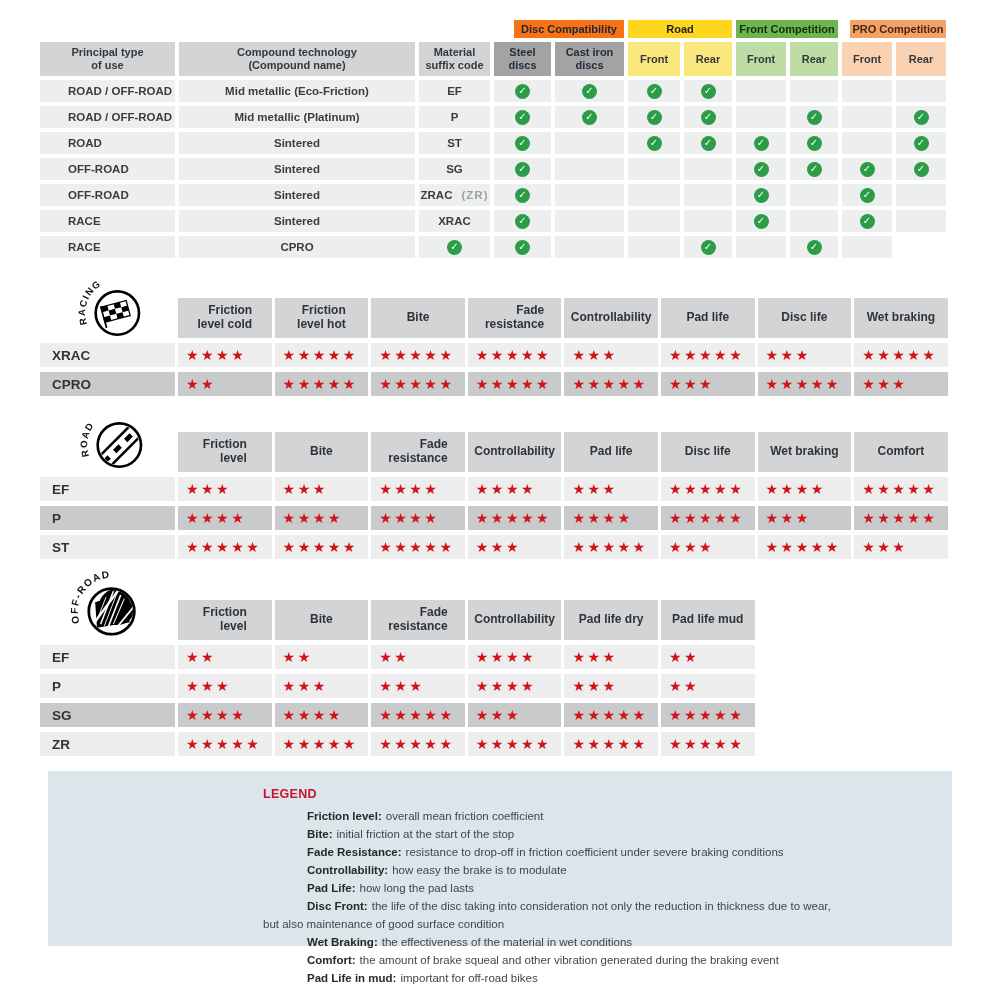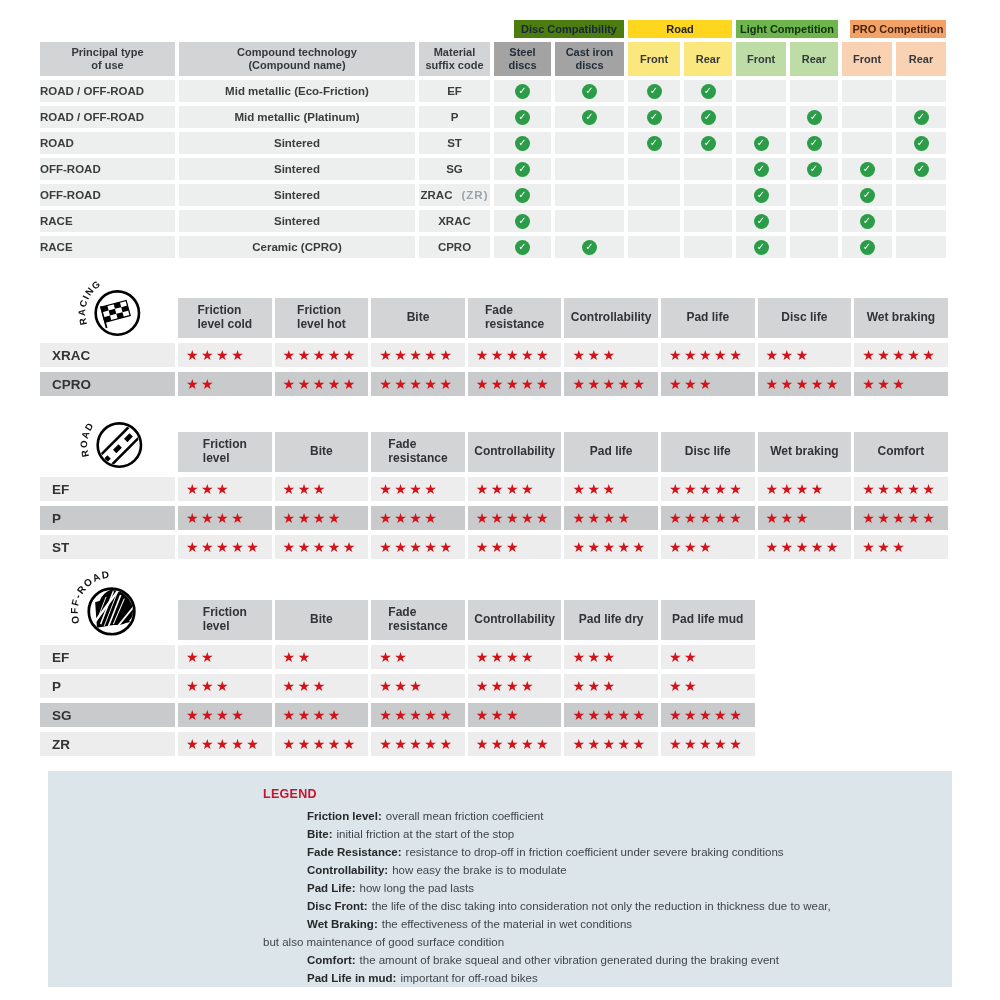--- a/index.html
+++ b/index.html
@@ -5,81 +5,81 @@
   html,body{margin:0;padding:0;background:#fff;}
   body{width:1000px;height:1000px;position:relative;font-family:"Liberation Sans","DejaVu Sans",sans-serif;}
   .page{position:relative;width:1000px;height:1000px;background:#fff;overflow:hidden;}
 
   
   .compat{position:absolute;left:40px;top:20px;display:grid;
     grid-template-columns:135px 236px 71px 57px 69px 52px 48px 50px 48px 50px 50px;
     grid-template-rows:18px 34px repeat(7,22px);column-gap:4px;row-gap:4px;}
   .sp{background:transparent;}
   .gh{display:flex;align-items:center;justify-content:center;font-size:11px;font-weight:bold;color:#222;}
-  .gh1{background:#4d7c0f;color:#17263a;margin-left:20px;}
+  .gh1{background:#f97316;color:#17263a;margin-left:20px;}
   .gh2{background:#FFD61E;}
   .gh3{background:#6DB54C;color:#12300f;}
   .gh4{background:#F2A266;color:#4a2410;margin-left:8px;}
   .hc{display:flex;align-items:center;justify-content:center;text-align:center;
       font-size:11px;font-weight:bold;line-height:1.18;color:#35393d;white-space:pre-line;}
   .hc-gray{background:#D2D4D5;text-align:center;}
   .hc-slate{background:#a3a3a3;color:#222e3a;}
   .hc-yellow{background:#FAE87E;}
   .hc-green{background:#BDDCA6;}
   .hc-orange{background:#F8D2B2;}
   .dc{background:#EDEEEE;display:flex;align-items:center;font-size:11.5px;font-weight:bold;color:#3C3C3C;}
-  .dc.left{padding-left:0;}
+  .dc.left{padding-left:28px;}
   .dc.center{justify-content:center;}
   .suffix{color:#9AA2A8;margin-left:9px;letter-spacing:1px;font-weight:bold;}
   .checkmark{width:15px;height:15px;border-radius:50%;background:#2B9C47;color:#fff;
       display:flex;align-items:center;justify-content:center;font-size:10px;font-weight:bold;
       font-family:"DejaVu Sans",sans-serif;line-height:1;}
 
   
   .rt{position:absolute;left:40px;display:grid;column-gap:3px;row-gap:5px;}
   .rt8{grid-template-columns:135px repeat(8,93.6px);}
   .rt6{grid-template-columns:135px repeat(6,93.6px);}
   .rt-racing{top:298px;grid-template-rows:40px repeat(2,24px);}
   .rt-road{top:432px;grid-template-rows:40px repeat(3,24px);}
   .rt-offroad{top:600px;grid-template-rows:40px repeat(4,24px);}
-  .rh{background:#D2D4D5;display:flex;align-items:center;justify-content:center;text-align:left;
+  .rh{background:#D2D4D5;display:flex;align-items:center;justify-content:center;text-align:right;
       font-size:12px;font-weight:bold;line-height:1.15;color:#303438;white-space:pre-line;}
   .rl{background:#EDEDED;display:flex;align-items:center;padding-left:12px;
       font-size:13.5px;font-weight:bold;color:#333;}
   .rs{background:#EDEDED;display:flex;align-items:center;padding-left:8px;
       color:#D2131A;font-size:14px;letter-spacing:2.5px;font-family:"DejaVu Sans",sans-serif;}
   .dark{background:#C9CACB;}
 
   
   .icon{position:absolute;}
   .icon-racing{left:74px;top:268px;}
   .icon-road{left:76px;top:400px;}
   .icon-offroad{left:66px;top:564px;}
   .arc-label{font-size:11px;font-weight:bold;letter-spacing:1.5px;fill:#111;
       font-family:"Liberation Sans",sans-serif;}
 
   
-  .legend{position:absolute;left:48px;top:771px;width:904px;height:216px;background:#DCE5EA;box-sizing:border-box;
+  .legend{position:absolute;left:48px;top:771px;width:904px;height:175px;background:#DCE5EA;box-sizing:border-box;
       padding:16px 20px 0 215px;}
   .legend-title{color:#C8122E;font-weight:bold;font-size:12.5px;margin-bottom:6px;letter-spacing:.3px;}
   .legend-line{font-size:11.5px;line-height:18px;color:#41464b;}
   .legend-term{font-weight:bold;color:#26282a;margin-right:4px;padding-left:44px;}
 </style>
 </head>
 <body>
 
 <div class="page">
 
   <div class="compat">
     <div class="sp"></div>
     <div class="sp"></div>
     <div class="sp"></div>
     <div class="gh gh1" style="grid-column:span 2">Disc Compatibility</div>
     <div class="gh gh2" style="grid-column:span 2">Road</div>
-    <div class="gh gh3" style="grid-column:span 2">Light Competition</div>
+    <div class="gh gh3" style="grid-column:span 2">Front Competition</div>
     <div class="gh gh4" style="grid-column:span 2">PRO Competition</div>
 
     <div class="hc hc-gray">Principal type
 of use</div>
     <div class="hc hc-gray">Compound technology
 (Compound name)</div>
     <div class="hc hc-gray">Material
 suffix code</div>
     <div class="hc hc-slate">Steel
 discs</div>
@@ -215,21 +215,20 @@
     <div class="dc center">
         <span class="checkmark">✓</span>
       </div>
     <div class="dc center"></div>
     <div class="dc center">
         <span class="checkmark">✓</span>
       </div>
     <div class="dc center"></div>
 
     <div class="dc left">RACE</div>
-    <div class="dc center">Ceramic (CPRO)</div>
     <div class="dc center">CPRO</div>
     <div class="dc center">
         <span class="checkmark">✓</span>
       </div>
     <div class="dc center">
         <span class="checkmark">✓</span>
       </div>
     <div class="dc center"></div>
     <div class="dc center"></div>
     <div class="dc center">
@@ -422,19 +421,19 @@
   </div>
 
   <div class="legend">
     <div class="legend-title">LEGEND</div>
     <div class="legend-line"><span class="legend-term">Friction level:</span><span>overall mean friction coefficient</span></div>
     <div class="legend-line"><span class="legend-term">Bite:</span><span>initial friction at the start of the stop</span></div>
     <div class="legend-line"><span class="legend-term">Fade Resistance:</span><span>resistance to drop-off in friction coefficient under severe braking conditions</span></div>
     <div class="legend-line"><span class="legend-term">Controllability:</span><span>how easy the brake is to modulate</span></div>
     <div class="legend-line"><span class="legend-term">Pad Life:</span><span>how long the pad lasts</span></div>
     <div class="legend-line"><span class="legend-term">Disc Front:</span><span>the life of the disc taking into consideration not only the reduction in thickness due to wear,</span></div>
+    <div class="legend-line"><span>but also maintenance of good surface condition</span></div>
     <div class="legend-line"><span class="legend-term">Wet Braking:</span><span>the effectiveness of the material in wet conditions</span></div>
-    <div class="legend-line"><span>but also maintenance of good surface condition</span></div>
     <div class="legend-line"><span class="legend-term">Comfort:</span><span>the amount of brake squeal and other vibration generated during the braking event</span></div>
     <div class="legend-line"><span class="legend-term">Pad Life in mud:</span><span>important for off-road bikes</span></div>
   </div>
 
 </div>
 
 </body></html>

